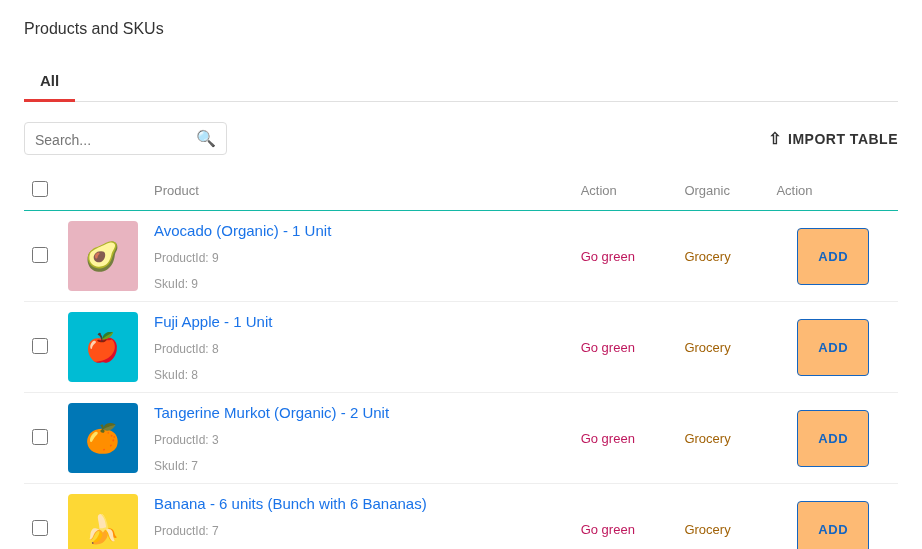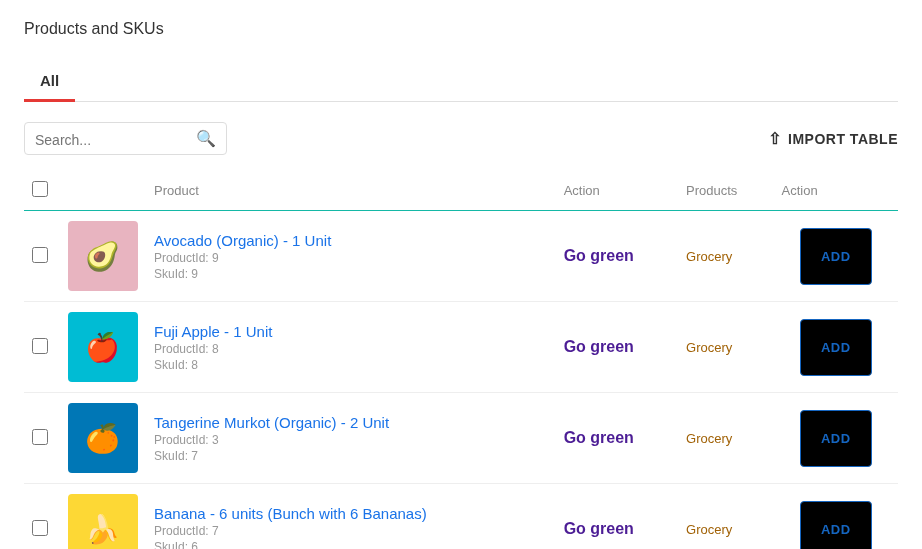--- a/index.html
+++ b/index.html
@@ -20,25 +20,25 @@
     tbody tr { border-bottom: 1px solid #eee; }
     tbody td { padding: 10px 8px; vertical-align: middle; }
     .checkbox-col { width: 36px; }
     .img-col { width: 80px; }
     .img-placeholder { width: 70px; height: 70px; border-radius: 4px; display: flex; align-items: center; justify-content: center; font-size: 28px; }
     .img-avocado { background: #e8b4c0; }
     .img-apple { background: #00bcd4; }
     .img-tangerine { background: #0077b6; }
     .img-banana { background: #fdd835; }
     .product-name { color: #1a73e8; font-size: 15px; font-weight: 500; }
-    .product-meta { color: #999; font-size: 12px; margin-top: 2px; }
-    .brand-col { color: #4c1d95; font-size: 16px; font-weight: bold; }
+    .product-meta { color: #999; font-size: 12px; margin-top: 12px; }
+    .brand-col { color: #be185d; font-size: 13px; }
     .category-col { color: #a16207; font-size: 13px; }
     .action-col { text-align: center; }
-    .add-btn { background: #000000; color: #1565c0; border: 1px solid #1565c0; border-radius: 4px; padding: 20px 20px; font-size: 13px; font-weight: 700; cursor: pointer; letter-spacing: 0.5px; }
+    .add-btn { background: #fdba74; color: #1565c0; border: 1px solid #1565c0; border-radius: 4px; padding: 20px 20px; font-size: 13px; font-weight: 700; cursor: pointer; letter-spacing: 0.5px; }
     input[type="checkbox"] { width: 16px; height: 16px; cursor: pointer; }
   </style>
 </head>
 <body>
 
 <div class="page">
   <div class="page-title">Products and SKUs</div>
 
   <div class="tabs">
     <div class="tab active">All</div>
@@ -57,21 +57,21 @@
 
   <table>
     <thead>
       <tr>
         <th class="checkbox-col">
           <input type="checkbox" style="">
         </th>
         <th></th>
         <th>Product</th>
         <th>Action</th>
-        <th>Products</th>
+        <th>Organic</th>
         <th>Action</th>
       </tr>
     </thead>
     <tbody id="table-body">
     <tr>
       <td class="checkbox-col">
         <input type="checkbox" style="">
       </td>
       <td class="img-col">
         <div class="img-placeholder img-avocado">🥑</div>

